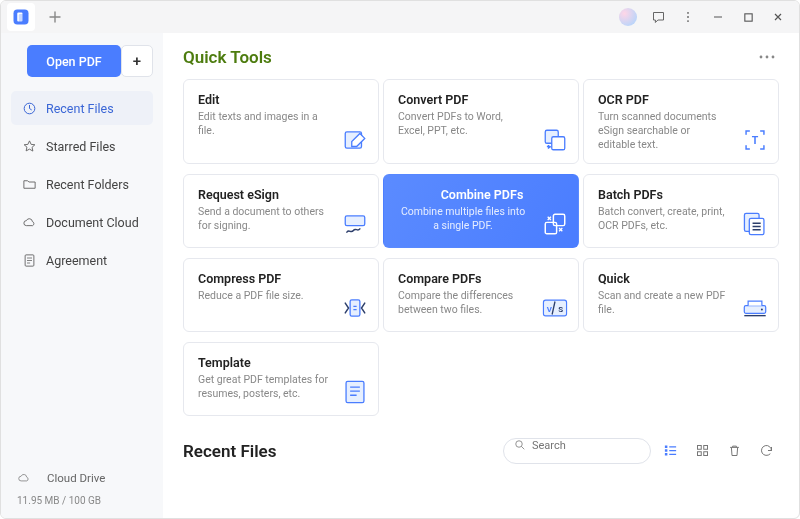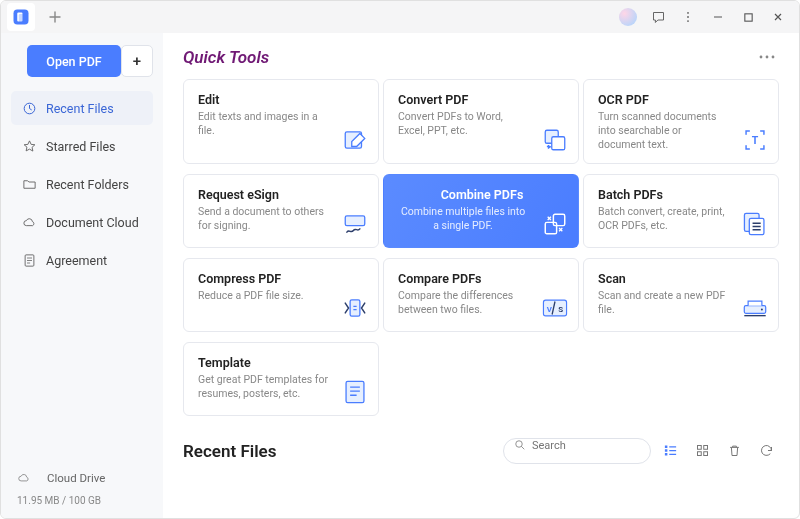--- a/index.html
+++ b/index.html
@@ -24,21 +24,21 @@
 .nav-item .ico { width: 16px; height: 16px; display: flex; align-items: center; justify-content: center; color: #666; }
 .nav-item.active { background: #eef1f8; color: #3a66d6; }
 .nav-item.active .ico { color: #3a66d6; }
 
 .sidebar .grow { flex: 1; }
 .cloud-row { display: flex; align-items: center; gap: 16px; font-size: 11.5px; color: #666; padding: 4px 6px; }
 .storage { font-size: 10px; color: #888; padding: 2px 6px 4px 6px; }
 
 .main { flex: 1; padding: 14px 20px 10px 20px; overflow: hidden; display: flex; flex-direction: column; }
 .section-head { display: flex; align-items: center; justify-content: space-between; margin-bottom: 12px; }
-.section-head h2 { font-size: 17px; font-weight: 600; color: #701a75; font-style: italic; }
+.section-head h2 { font-size: 17px; font-weight: 600; color: #4d7c0f; }
 .more-dots { color: #888; cursor: pointer; padding: 4px; }
 
 .tools-grid { display: grid; grid-template-columns: repeat(3, 1fr); gap: 10px 4px; }
 .tool-card { position: relative; border: 1px solid #e6e8ee; border-radius: 6px; padding: 12px 12px 10px 14px; min-height: 74px; cursor: pointer; background: #fff; }
 .tool-card .title { font-size: 12.5px; font-weight: 600; color: #222; margin-bottom: 3px; }
 .tool-card .desc { font-size: 10.5px; color: #888; line-height: 1.35; max-width: 130px; }
 .tool-card .card-icon { position: absolute; right: 10px; bottom: 10px; width: 26px; height: 26px; display: flex; align-items: center; justify-content: center; }
 .tool-card.highlight { background: linear-gradient(120deg, #5b8bff, #4a7dff); border-color: transparent; text-align: center; }
 .tool-card.highlight .title { color: #fff; }
 .tool-card.highlight .desc { color: rgba(255,255,255,0.85); }
@@ -196,21 +196,21 @@
         <div class="card-icon">
           <svg width="26" height="26" viewBox="0 0 32 32">
               <rect x="4" y="4" width="16" height="16" rx="2" fill="#e6efff" stroke="#4a7dff" stroke-width="1.6"></rect>
               <rect x="12" y="12" width="16" height="16" rx="2" fill="#fff" stroke="#4a7dff" stroke-width="1.6"></rect>
               <path d="M6 24h4m-2-2v4l3-2" stroke="#4a7dff" stroke-width="1.6" fill="none"></path>
             </svg>
         </div>
       </div>
       <div class="tool-card">
         <div class="title">OCR PDF</div>
-        <div class="desc">Turn scanned documents into searchable or document text.</div>
+        <div class="desc">Turn scanned documents eSign searchable or editable text.</div>
         <div class="card-icon">
           <svg width="26" height="26" viewBox="0 0 32 32">
               <path d="M5 9V5h4M27 9V5h-4M5 23v4h4M27 23v4h-4" stroke="#4a7dff" stroke-width="1.8" fill="none" stroke-linecap="round"></path>
               <text x="16" y="21" text-anchor="middle" font-size="13" font-weight="700" fill="#4a7dff" font-family="sans-serif">T</text>
             </svg>
         </div>
       </div>
 
       <div class="tool-card">
         <div class="title">Request eSign</div>
@@ -262,21 +262,21 @@
         <div class="card-icon">
           <svg width="28" height="24" viewBox="0 0 36 28">
               <rect x="2" y="3" width="32" height="22" rx="3" fill="#e6efff" stroke="#4a7dff" stroke-width="1.6"></rect>
               <text x="10" y="19" text-anchor="middle" font-size="11" font-weight="700" fill="#4a7dff" font-family="sans-serif">V</text>
               <path d="M18 5l-4 18" stroke="#2c3e6b" stroke-width="1.8"></path>
               <text x="26" y="19" text-anchor="middle" font-size="11" font-weight="700" fill="#2c3e6b" font-family="sans-serif">S</text>
             </svg>
         </div>
       </div>
       <div class="tool-card">
-        <div class="title">Scan</div>
+        <div class="title">Quick</div>
         <div class="desc">Scan and create a new PDF file.</div>
         <div class="card-icon">
           <svg width="28" height="22" viewBox="0 0 34 26">
               <rect x="3" y="10" width="28" height="10" rx="2" fill="#e6efff" stroke="#4a7dff" stroke-width="1.6"></rect>
               <path d="M8 10V4h18v6" stroke="#4a7dff" stroke-width="1.6" fill="#fff"></path>
               <path d="M3 23h28" stroke="#2c3e6b" stroke-width="1.8"></path>
               <circle cx="26" cy="15" r="1.3" fill="#2c3e6b"></circle>
             </svg>
         </div>
       </div>

